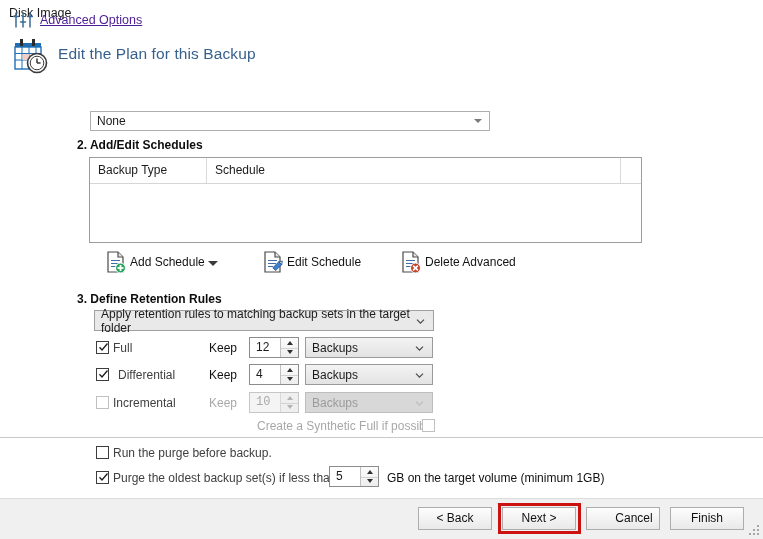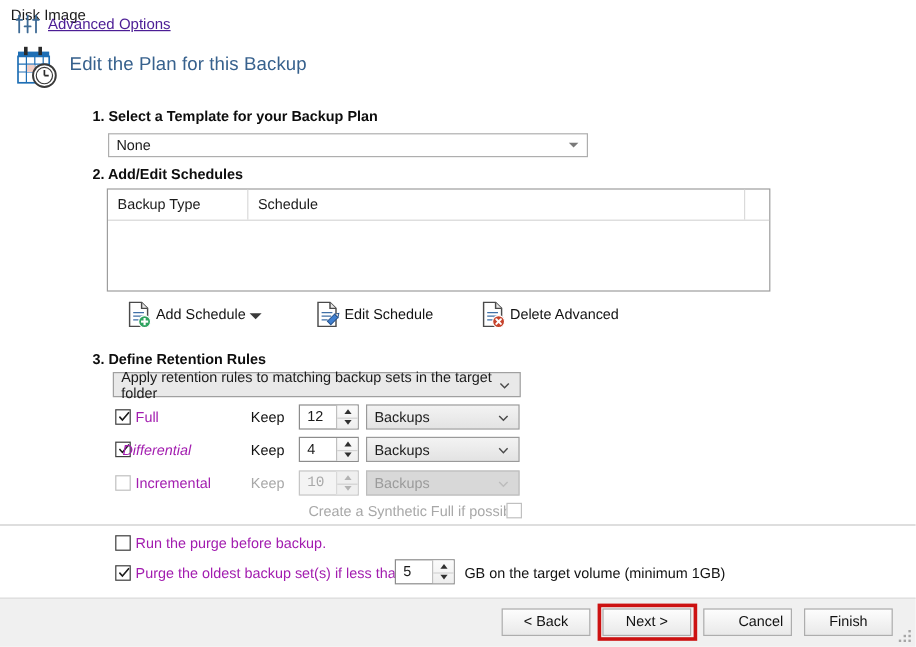--- a/index.html
+++ b/index.html
@@ -169,21 +169,21 @@
   }
   .cb.dis { border-color: #c0c0c0; background: #ffffff; }
   .cb .tick {
     position: absolute;
     left: 1px; top: 0px;
     width: 11px; height: 11px;
   }
   .cb-label {
     position: absolute;
     font-size: 12px;
-    color: #a21caf;
+    color: #404040;
     white-space: nowrap;
   }
 
   
   .spin {
     position: absolute;
     box-sizing: border-box;
     border: 1px solid #8c8c8c;
     background: #ffffff;
     height: 21px;
@@ -335,21 +335,20 @@
         <rect x="11.5" y="16" width="6.5" height="6" fill="#f2cfc6"></rect>
         <circle cx="26" cy="25" r="9.5" fill="#ffffff" stroke="#3a3a3a" stroke-width="1.6"></circle>
         <circle cx="26" cy="25" r="6.8" fill="none" stroke="#3a3a3a" stroke-width="1"></circle>
         <line x1="26" y1="25" x2="26" y2="20.4" stroke="#2b2b2b" stroke-width="1.4"></line>
         <line x1="26" y1="25" x2="29.6" y2="25" stroke="#2b2b2b" stroke-width="1.4"></line>
       </svg>
     </div>
     <div class="hdr-title">Edit the Plan for this Backup</div>
   </div>
 
-  <div class="step-label" style="left:77px; top:90px;">1. Select a Template for your Backup Plan</div>
 
   <div class="combo" style="left:90px; top:111px; width:400px; height:20px;">
     <span>None</span>
     <span class="caret-tri"></span>
   </div>
 
   <div class="step-label" style="left:77px; top:138px;">2. Add/Edit Schedules</div>
 
   <div class="sched-box" style="left:89px; top:157px; width:553px; height:86px;">
     <div class="sched-head">
@@ -458,21 +457,21 @@
     </span>
   </div>
 
   <div class="cb" style="left:96px; top:368px;">
     <span class="tick">
       <svg width="11" height="11" viewBox="0 0 11 11">
           <path d="M1.5 5.2 L4 8 L9.5 1.5" fill="none" stroke="#1b1b1b" stroke-width="1.3"></path>
         </svg>
     </span>
   </div>
-  <div class="cb-label" style="left:102px; top:368px;font-style:italic;">Differential</div>
+  <div class="cb-label" style="left:118px; top:368px;">Differential</div>
   <div class="keep-label" style="left:209px; top:368px;">Keep</div>
   <div class="spin" style="left:249px; top:364px; width:50px;">
     <span class="val">4</span>
     <span class="btns">
       <span class="up">
           <i class="arw"></i>
         </span>
       <span class="dn">
           <i class="arw"></i>
         </span>

